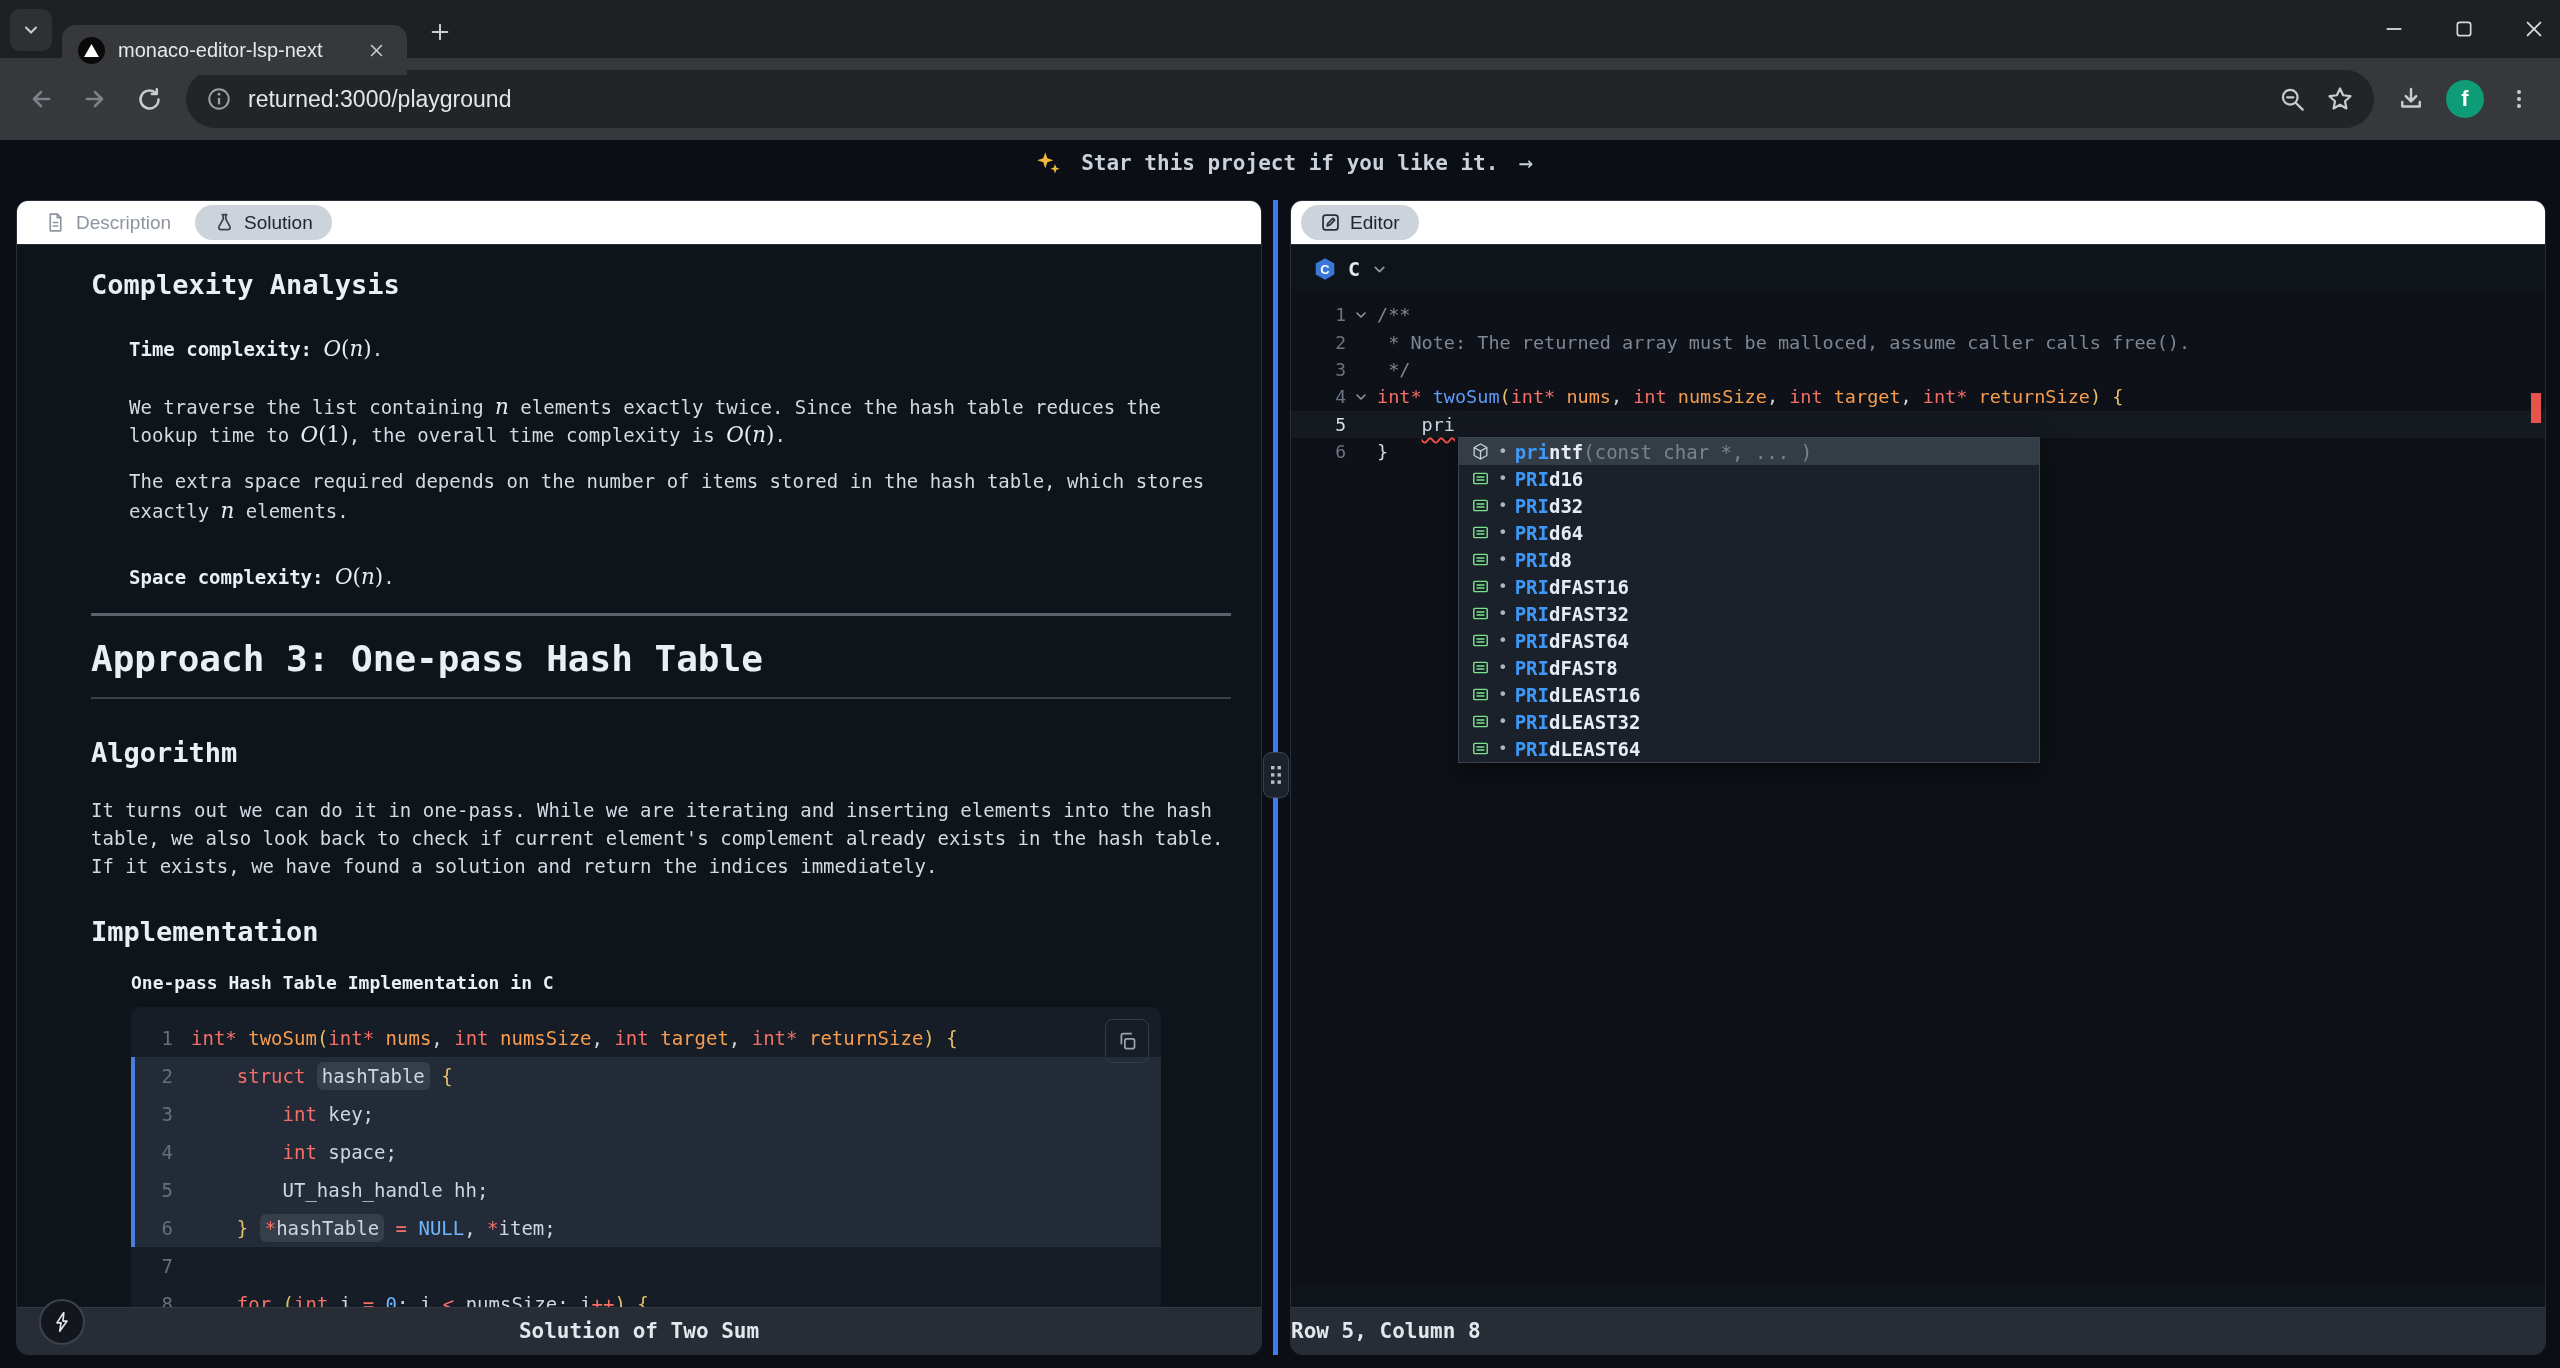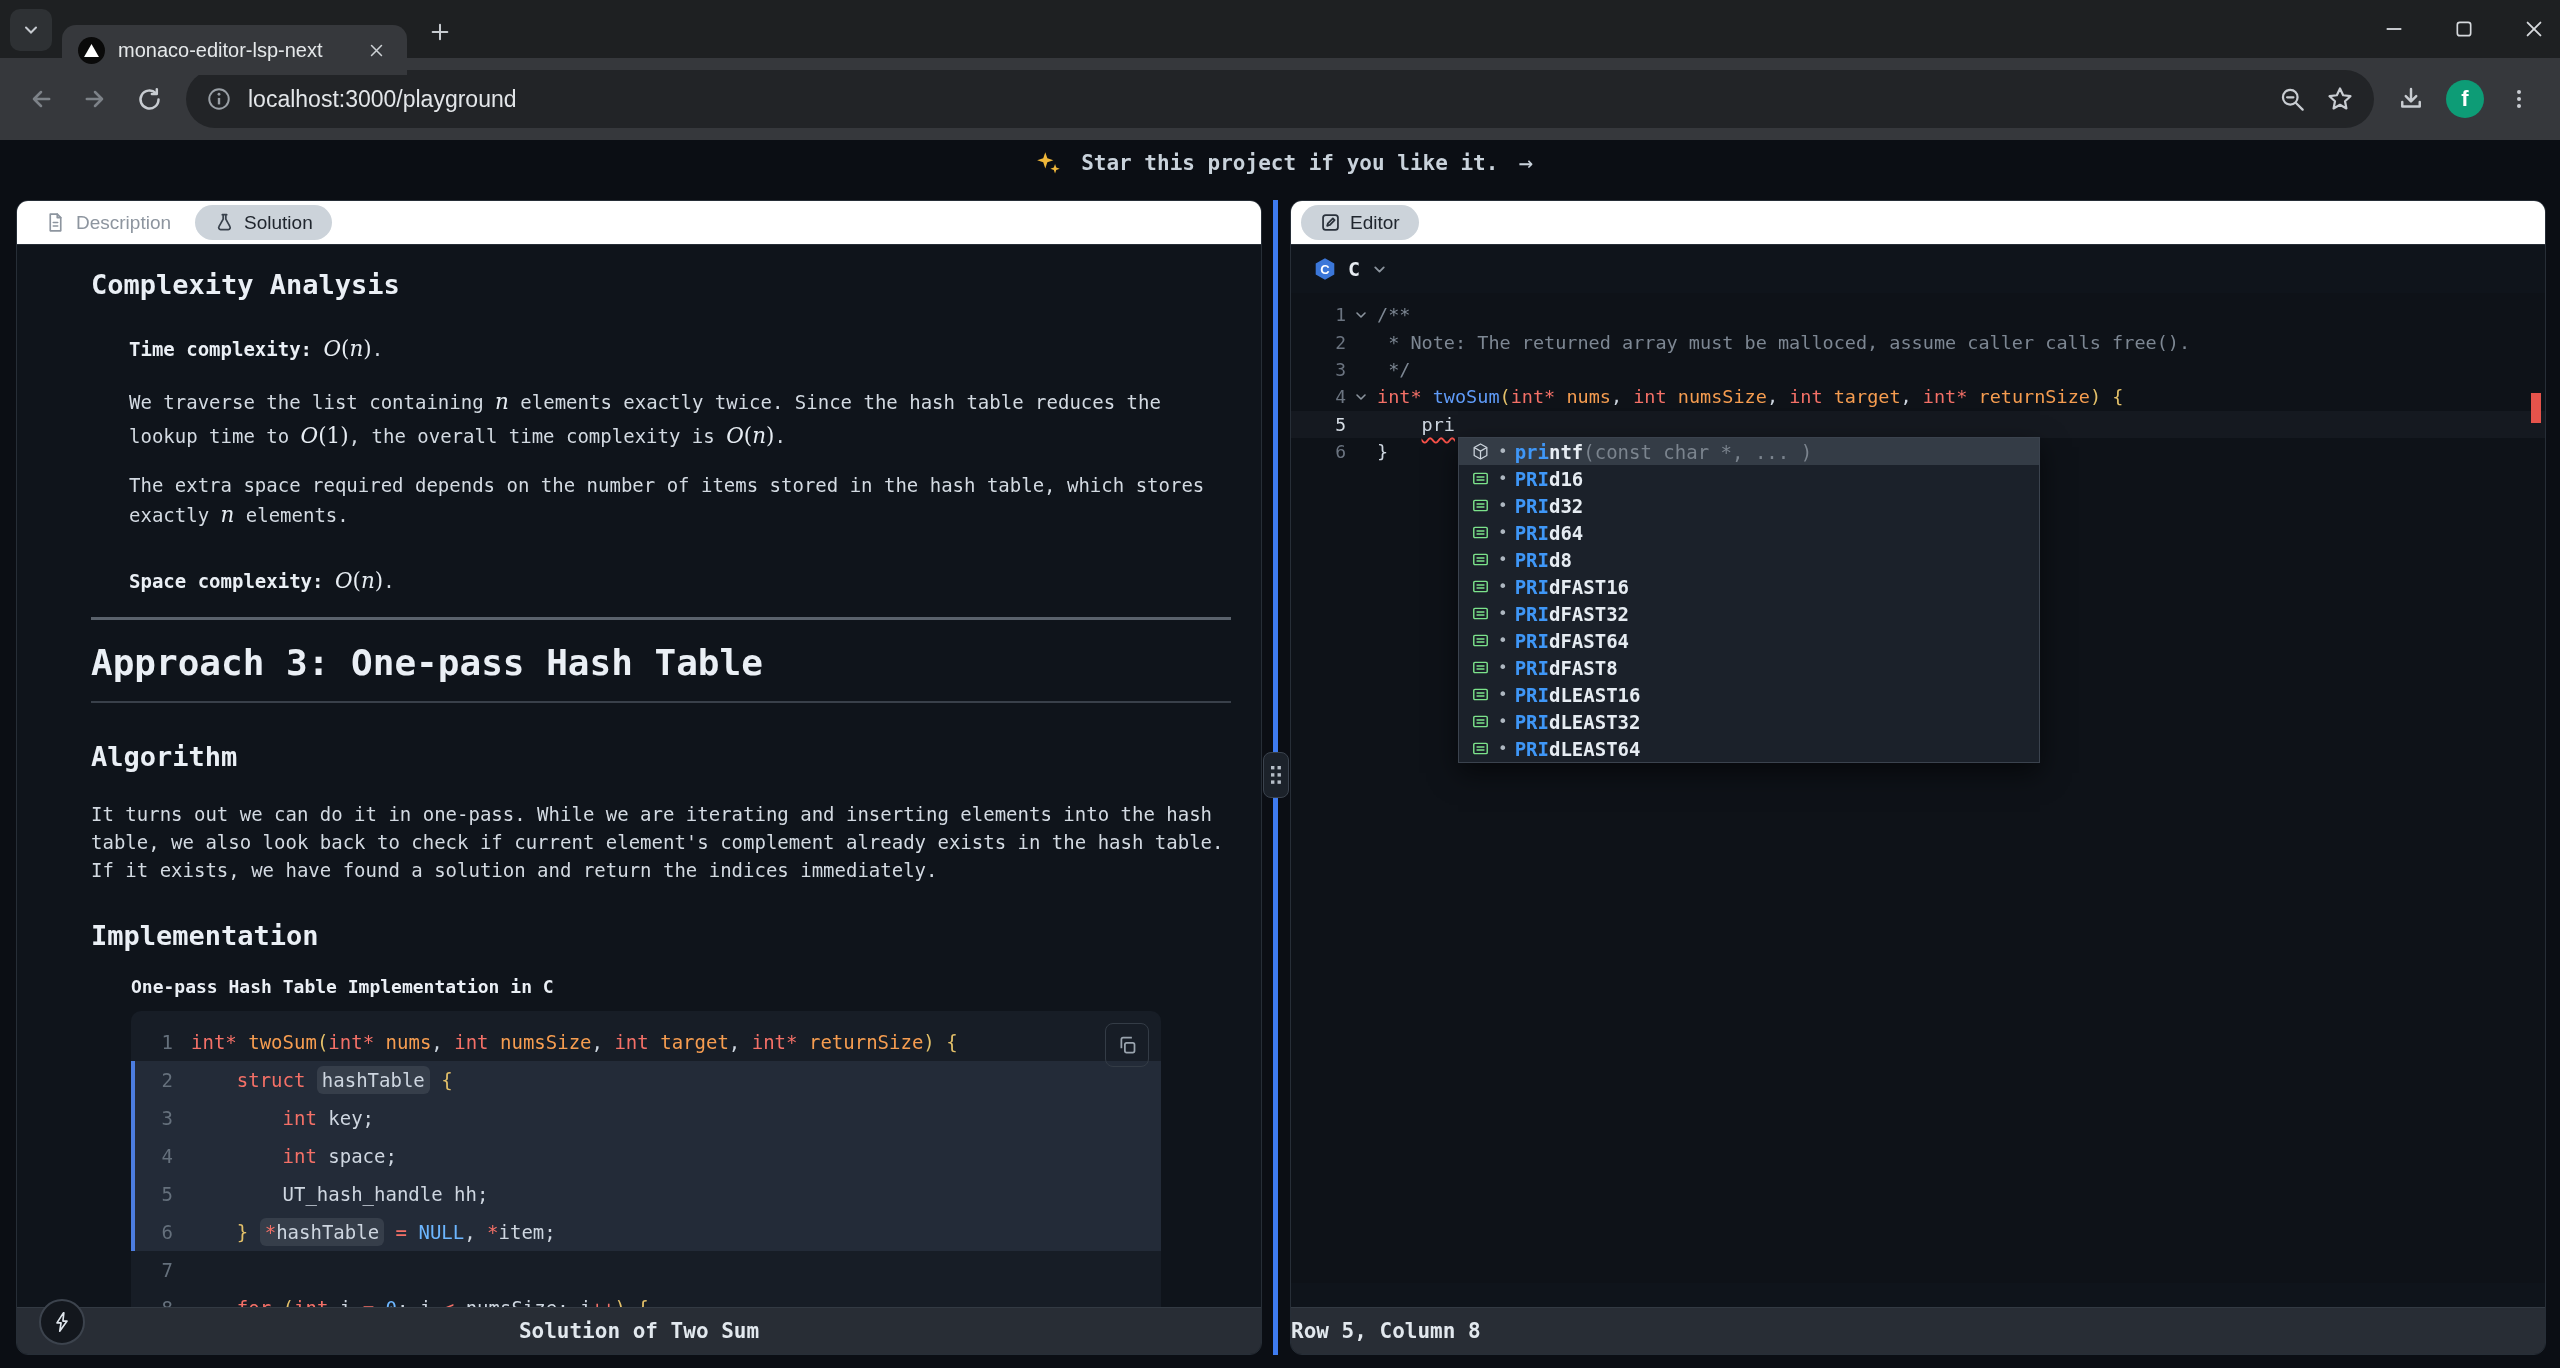--- a/index.html
+++ b/index.html
@@ -54,21 +54,21 @@
   .pill { display:flex; align-items:center; gap:9px; background:#ccd3da; color:#20262e; border-radius:999px;
           height:35px; padding:0 19px; font-size:19px; margin-left:24px; border:none; }
   .panel.right .pill { margin-left:0; }
 
   
   .doc { flex:1; overflow:hidden; padding:0 30px 0 74px; color:#d3dae2; font-size:19px; }
   .doc-h3 { font-size:27px; color:#eaeff5; font-weight:bold; }
   .doc-h2 { font-size:36px; color:#eaeff5; font-weight:bold; margin-top:22px; }
   #h-complex { margin-top:24px; }
   #time-line { margin:36px 0 0 38px; }
-  #p1 { margin:24px 0 0 38px; max-width:1104px; line-height:33px; }
+  #p1 { margin:32px 0 0 38px; max-width:1104px; line-height:27px; }
   #space-line { margin:38px 0 0 38px; }
   #p2 { margin:18px 0 0 38px; max-width:1104px; line-height:29px; }
   #p3 { margin:28px 0 0; max-width:1142px; line-height:28px; }
   #h-algo { margin-top:38px; }
   #h-impl { margin-top:36px; }
   .hr1 { border:none; height:3px; background:#5a626c; margin-top:24px; }
   .hr2 { border:none; height:2px; background:#39404a; margin-top:18px; }
   .bold { font-weight:bold; color:#eaeff5; }
   .math { font-family:"DejaVu Serif", serif; font-size:1.13em; color:#e6ecf2; }
   .math i { font-style:italic; }
@@ -188,21 +188,21 @@
           <path d="M20 12a8 8 0 1 1-2.4-5.7"></path>
           <path d="M18.5 2.8v4.4h-4.4" stroke-linejoin="round"></path>
         </svg>
     </button>
     <div class="urlbar">
       <svg width="26" height="26" viewBox="0 0 24 24" fill="none" stroke="#9aa0a6" stroke-width="1.8">
           <circle cx="12" cy="12" r="9"></circle>
           <path d="M12 11v6" stroke-width="2.2"></path>
           <circle cx="12" cy="7.6" r="1.3" fill="#9aa0a6" stroke="none"></circle>
         </svg>
-      <span class="url-text">localhost:3000/playground</span>
+      <span class="url-text">returned:3000/playground</span>
       <button class="pill-icon-btn">
         <svg width="27" height="27" viewBox="0 0 24 24" fill="none" stroke="#c9cdd2" stroke-width="2" stroke-linecap="round">
             <circle cx="10" cy="10" r="6.5"></circle>
             <path d="M15.3 15.3L21 21M7.2 10h5.6"></path>
           </svg>
       </button>
       <button class="pill-icon-btn">
         <svg width="28" height="28" viewBox="0 0 24 24" fill="none" stroke="#c9cdd2" stroke-width="1.9" stroke-linejoin="round">
             <path d="M12 3l2.7 5.8 6.3.8-4.7 4.3 1.2 6.2L12 17l-5.5 3.1 1.2-6.2L3 9.6l6.3-.8z"></path>
           </svg>

